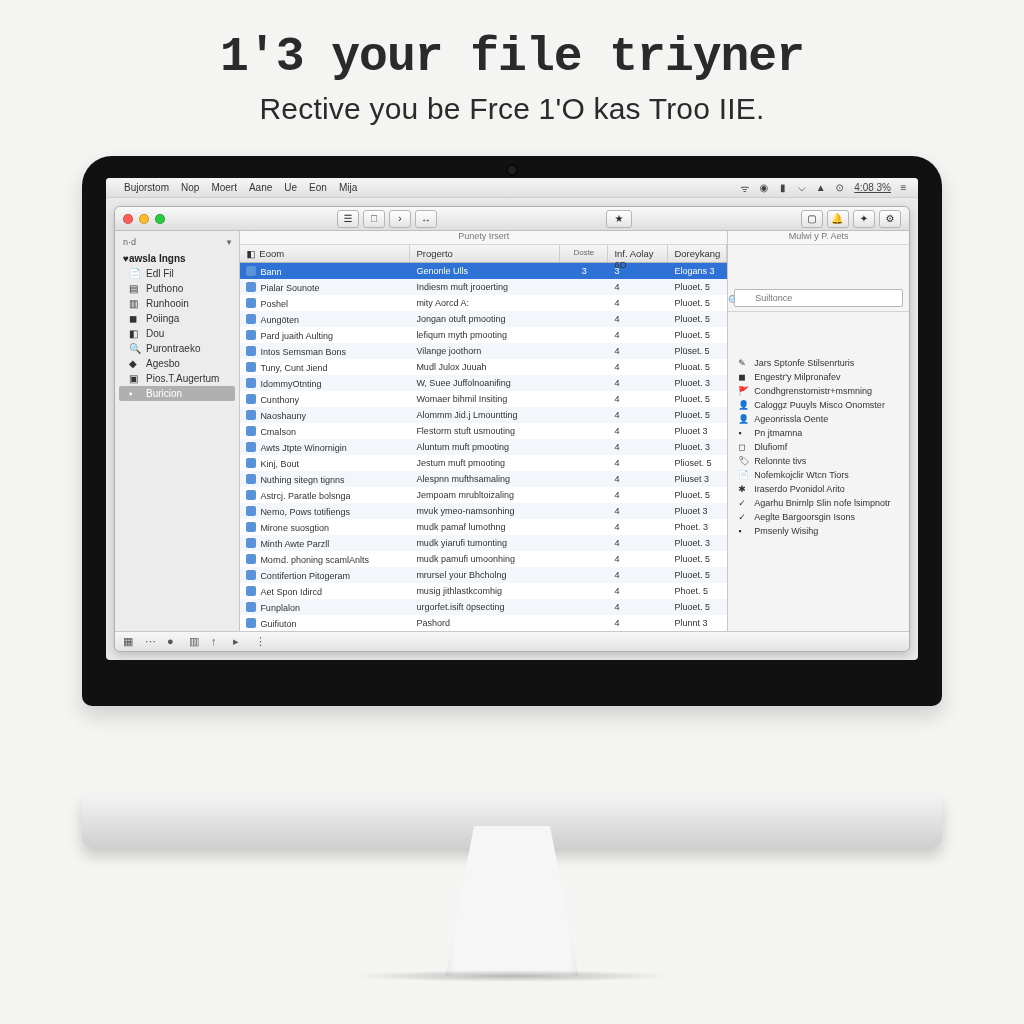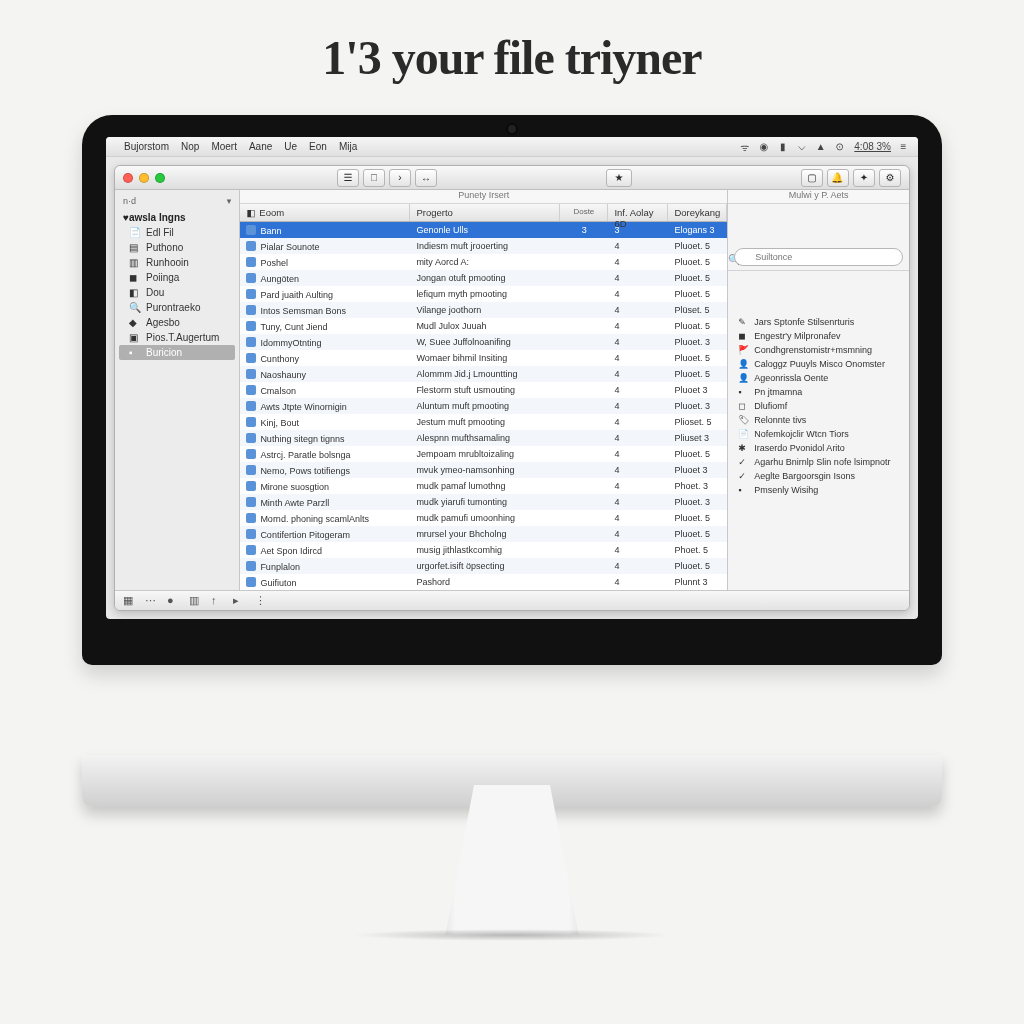--- a/index.html
+++ b/index.html
@@ -5,21 +5,21 @@
   * { box-sizing: border-box; margin: 0; padding: 0; }
   body {
     width: 1024px; height: 1024px;
     background: #f4f4f2;
     font-family: "Helvetica Neue", Helvetica, Arial, sans-serif;
     font-size: 12px;
     color: #2a2a2a;
     overflow: hidden;
   }
   .hero { text-align: center; padding-top: 30px; }
-  .hero h1 { font-size: 48px; font-weight: 700; letter-spacing: -1px; font-family: Liberation Serif, serif; }
+  .hero h1 { font-size: 48px; font-weight: 700; letter-spacing: -1px; font-family: Liberation Mono, monospace; }
   .hero h2 { font-size: 30px; font-weight: 400; margin-top: 8px; letter-spacing: 0.2px; }
 
   .imac {
     width: 860px; height: 640px; margin: 30px auto 0;
     position: relative;
   }
   .bezel {
     width: 100%; height: 550px;
     background: #111;
     border-radius: 30px 30px 10px 10px;
@@ -99,35 +99,36 @@
   .rows { flex:1; overflow:hidden; }
   .row { display:flex; height:16px; align-items:center; font-size:9px; color:#333;}
   .row:nth-child(odd){ background:#fff;} .row:nth-child(even){background:#f3f6fa;}
   .row.sel { background: #2f72d6; color:#fff; }
   .row.sel .cell{color:#fff;}
   .cell { padding: 0 6px; overflow:hidden; white-space:nowrap; text-overflow:ellipsis; }
   .cellicon{ width:10px;height:10px; background:#5a93d8; border-radius:2px; display:inline-block; margin-right:4px; vertical-align:-1px;}
 
   .right { width: 200px; border-left:1px solid #c7c7c7; background:#f4f4f4; display:flex; flex-direction:column;gap:40px;}
   .searchwrap{ padding:4px 6px; border-bottom:1px solid #d3d3d3; }
-  .search { width:100%; height:18px; border:1px solid #b6b6b6; border-radius:9px; background:#fff; padding:0 8px 0 20px; font-size:9px; color:#555; position:relative;}
+  .search { width:100%; height:18px; border:1px solid #b6b6b6; border-radius:2px; background:#fff; padding:0 8px 0 20px; font-size:9px; color:#555; position:relative;}
   .mag { position:absolute; margin-left:-14px; margin-top:3px; font-size:10px; color:#888;}
   .related { flex:1; padding:4px 2px; overflow:hidden;}
   .rel { display:flex; gap:6px; align-items:center; padding:2px 8px; font-size:9px; color:#333; }
   .rel .ricon{ width:10px; height:10px; font-size:9px;}
 
   .statusbar { height:20px; border-top:1px solid #c8c8c8; background:linear-gradient(#f7f7f7,#e3e3e3); display:flex; align-items:center; padding:0 8px; gap:8px; border-radius:0 0 6px 6px;}
   .statusbar .sb { width:14px;height:14px; font-size:11px; color:#555; }
   .statusbar .sbtext { flex:1; text-align:center; font-size:9px; color:#777;}
 </style>
 </head>
 <body>
 
 <div class="hero">
   <h1>1'3 your file triyner</h1>
+  <h2>Rective you be Frce 1'O kas Troo IIE.</h2>
 </div>
 
 <div class="imac">
   <div class="bezel">
     <div class="camera"></div>
     <div class="screen">
 
       <div class="menubar">
         <span class="apple"></span>
         <span id="menuitems"><span class="mitem">Bujorstom</span><span class="mitem">Nop</span><span class="mitem">Moert</span><span class="mitem">Aane</span><span class="mitem">Ue</span><span class="mitem">Eon</span><span class="mitem">Mija</span></span>

